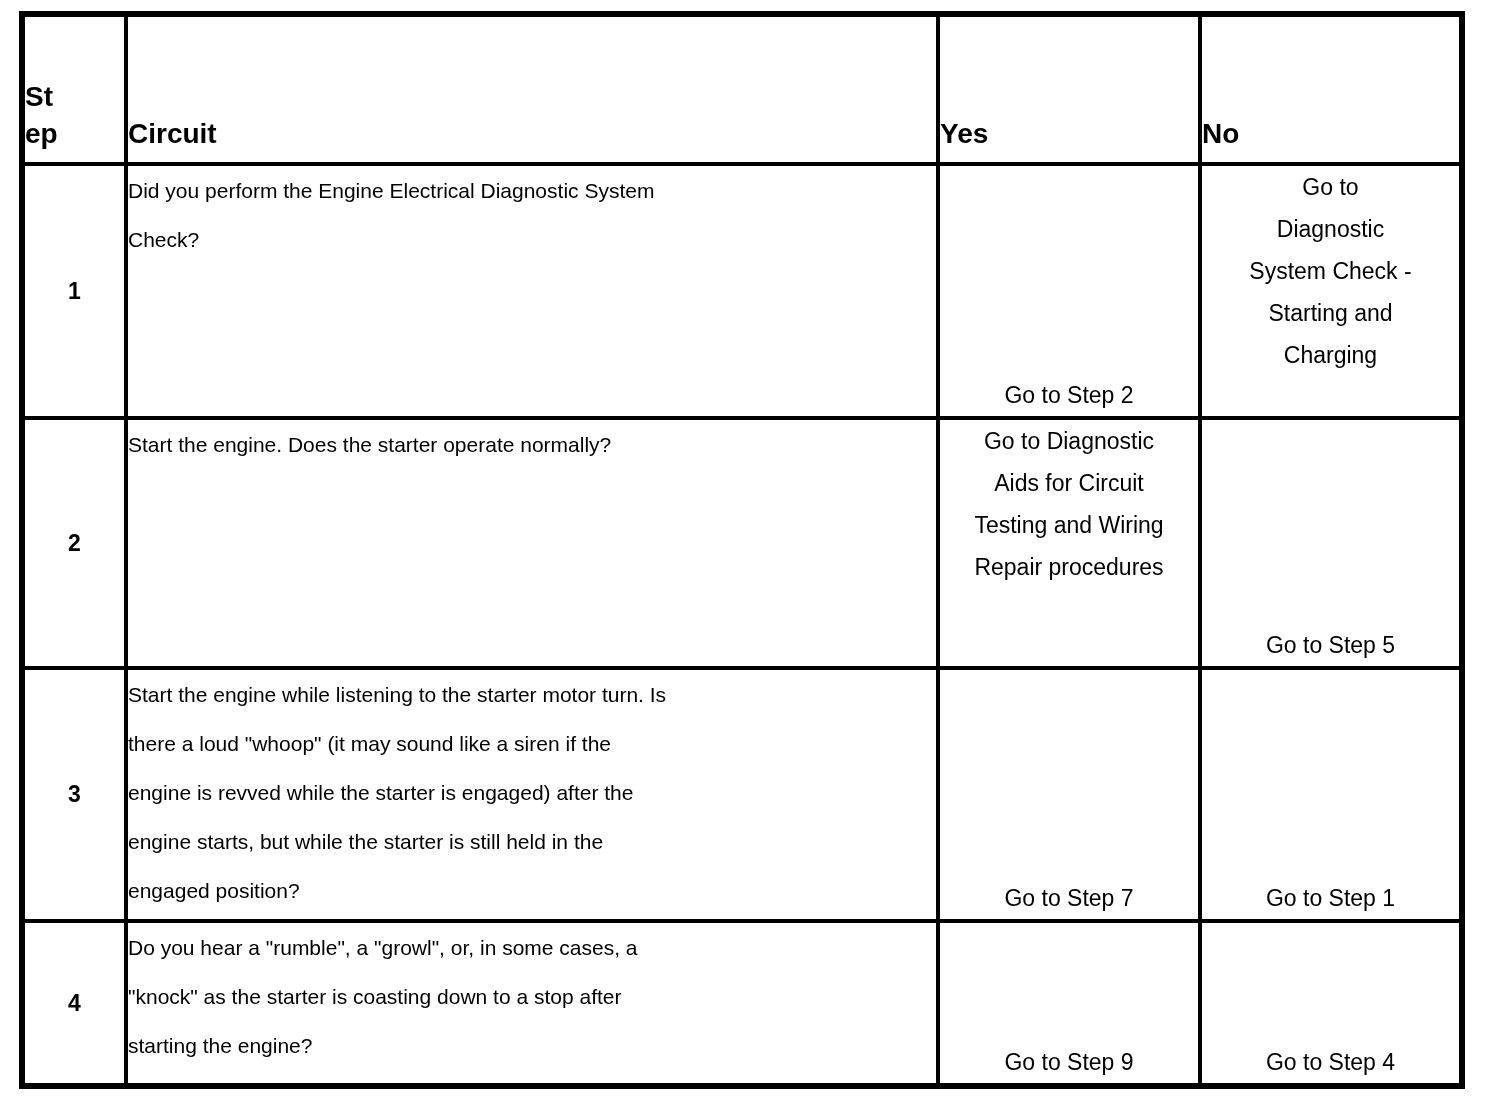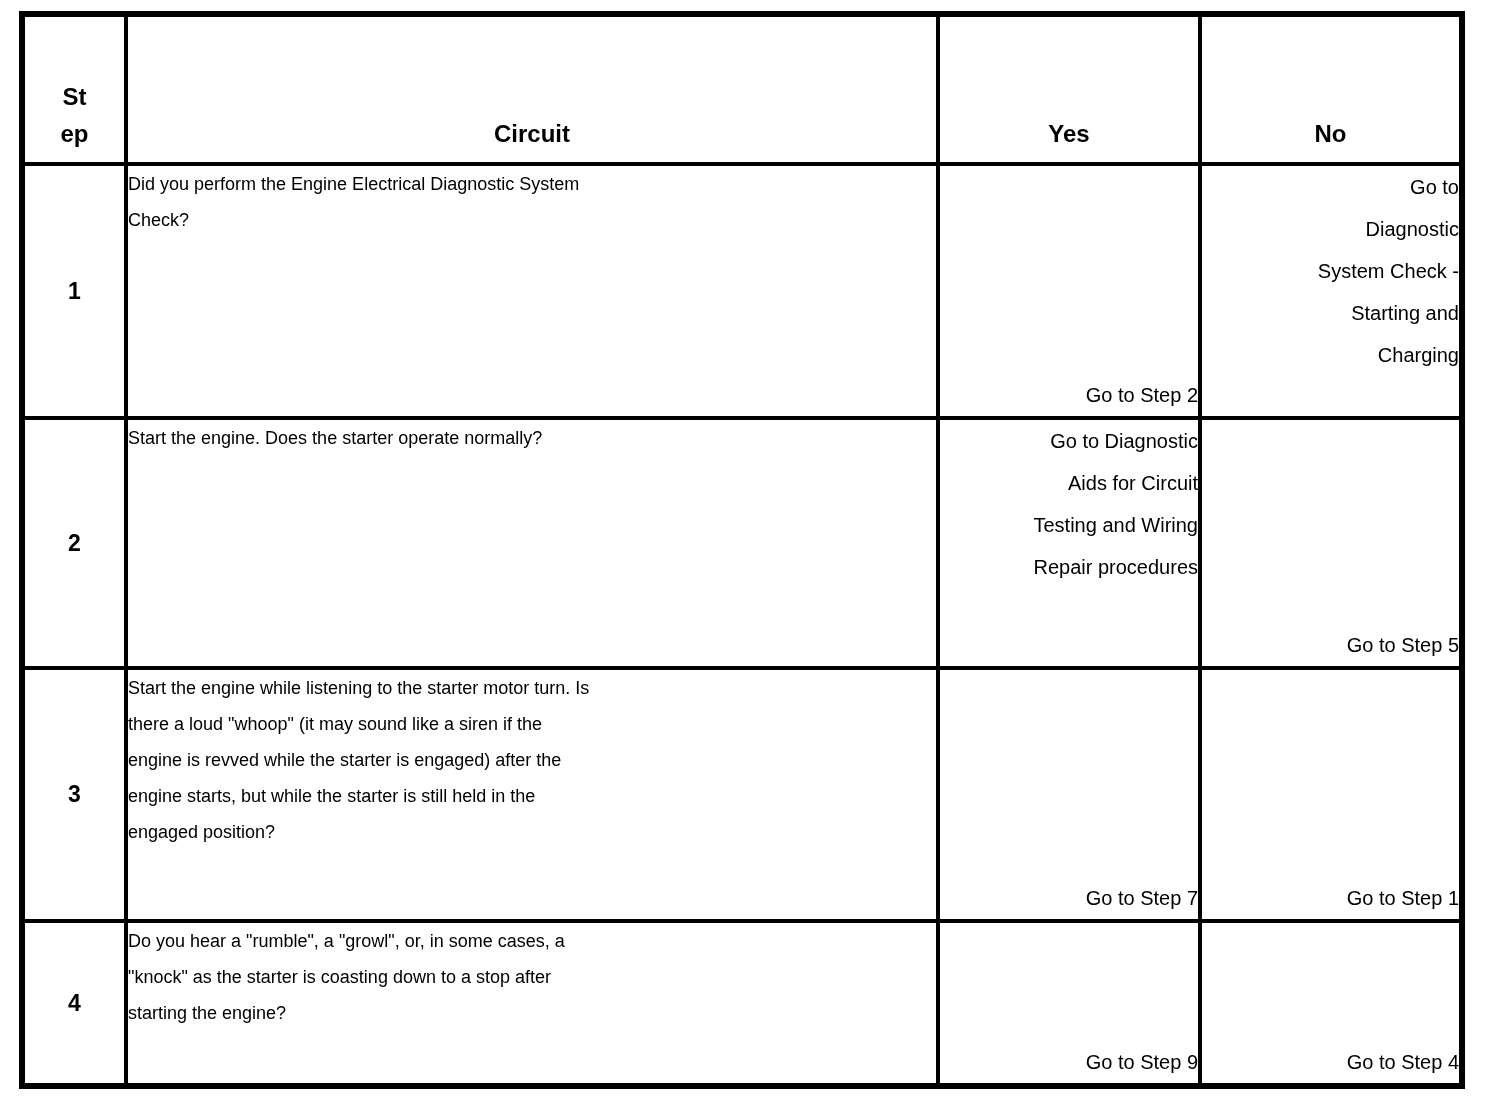--- a/index.html
+++ b/index.html
@@ -32,48 +32,48 @@
   table.diag th,
   table.diag td {
     border: 4px solid #000000;
     padding: 0;
     background: #ffffff;
     color: #000000;
     overflow: hidden;
   }
   
   table.diag th {
-    font-size: 24px;
+    font-size: 28px;
     font-weight: bold;
     line-height: 37px;
-    text-align: center;
+    text-align: left;
     vertical-align: bottom;
     padding-bottom: 10px;
   }
   th.pre, td.pre { white-space: pre-line; }
   
   td.step-cell {
     font-size: 23px;
     font-weight: bold;
     text-align: center;
     vertical-align: middle;
   }
   
   td.action-cell {
-    font-size: 18px;
-    line-height: 36px;
+    font-size: 21px;
+    line-height: 49px;
     text-align: left;
     vertical-align: top;
     padding: 12px 14px 0 16px;
   }
   
   td.answer-cell {
-    font-size: 20px;
+    font-size: 23px;
     line-height: 42px;
-    text-align: right;
+    text-align: center;
   }
   td.v-top    { vertical-align: top;    padding-top: 14px; }
   td.v-bottom { vertical-align: bottom; padding-bottom: 13px; }
 </style>
 </head>
 <body>
 
 <div class="page">
   <table class="diag">
     <colgroup>

